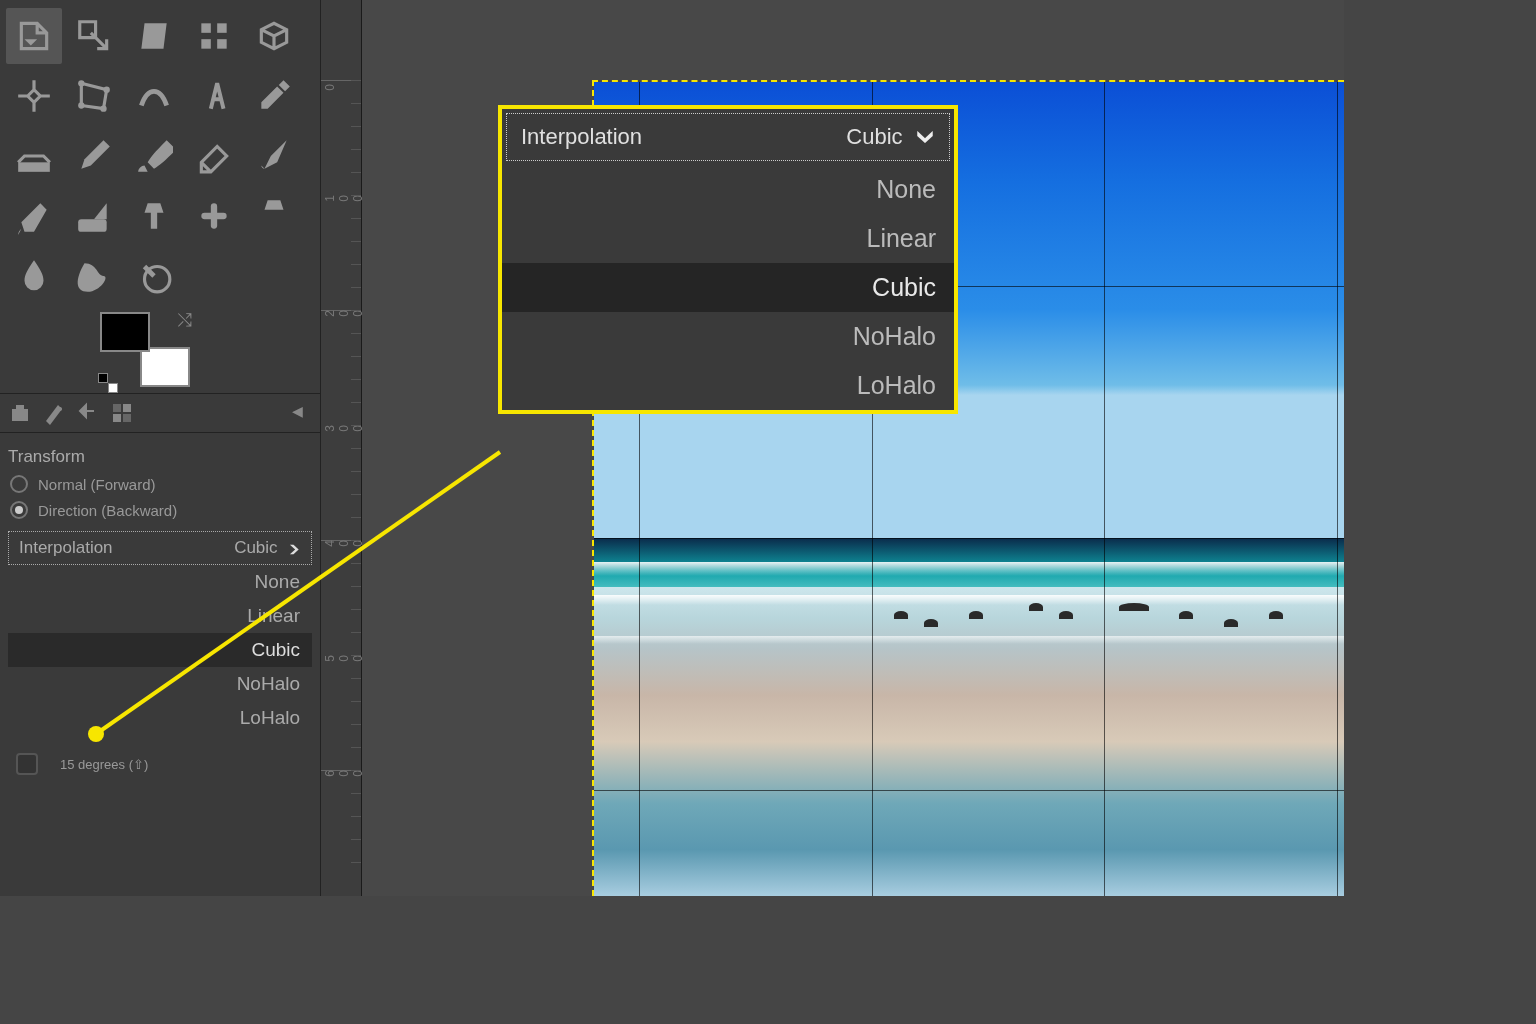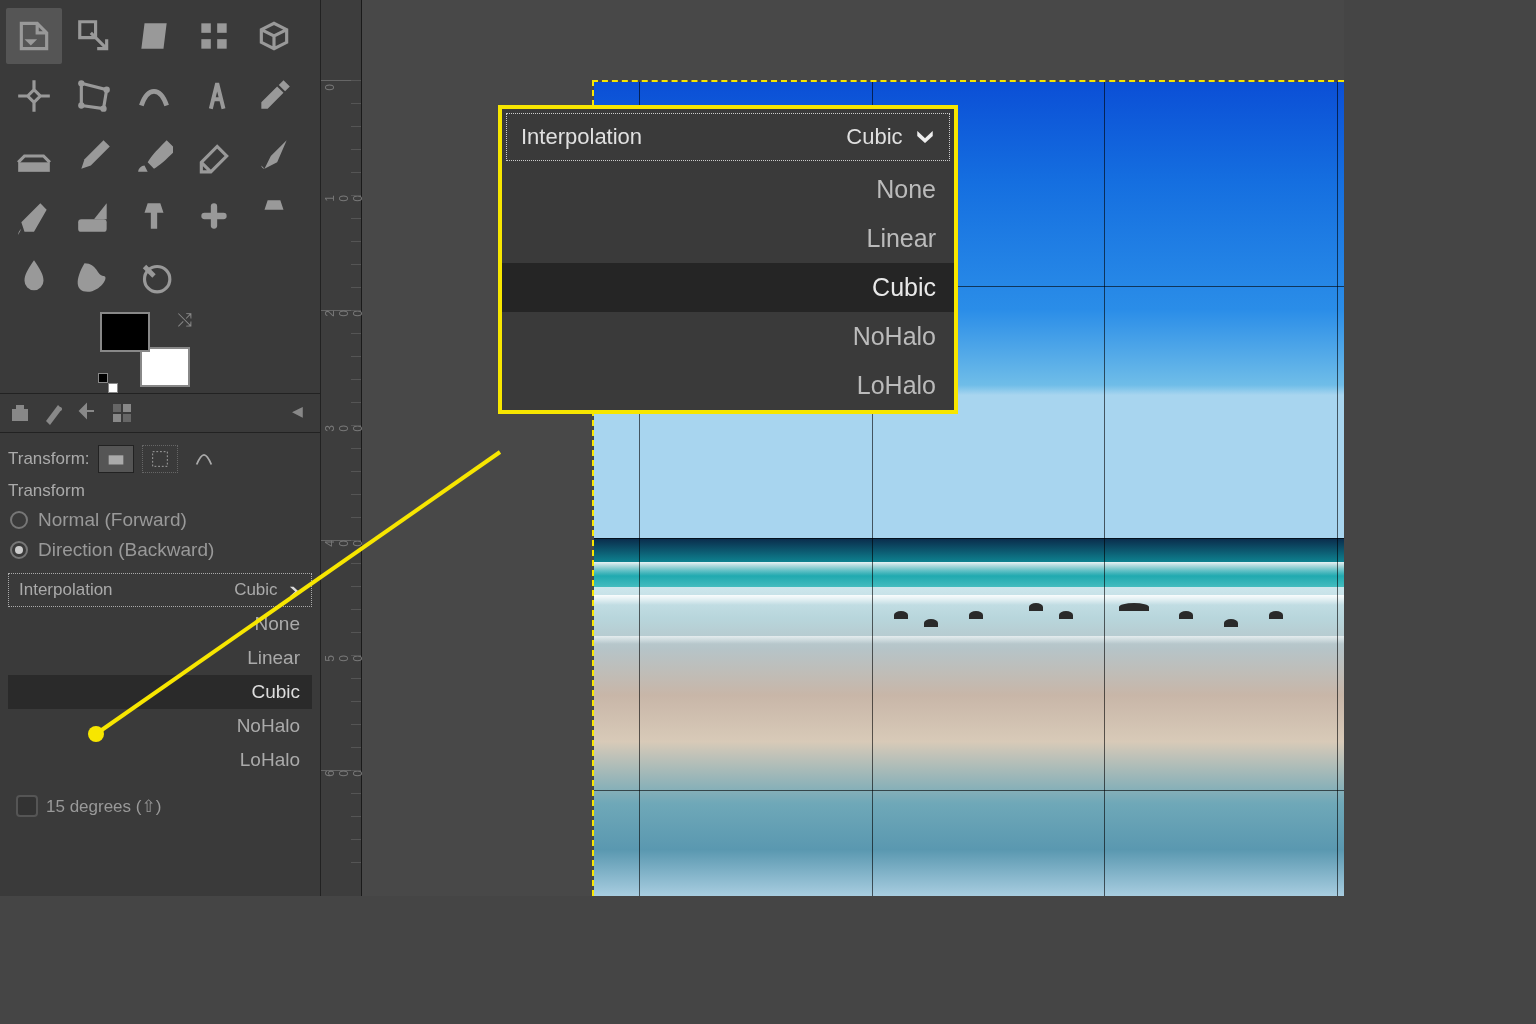--- a/index.html
+++ b/index.html
@@ -20,29 +20,29 @@
 .options-bar { display:flex; align-items:center; gap:10px; padding:4px 8px; border-top:1px solid #222; border-bottom:1px solid #222; height:40px; }
 .options-bar .icon { width:24px; height:24px; fill:#888; }
 .options-bar .arrow { margin-left:auto; width:20px; height:20px; color:#888; font-size:14px; }
 .options { padding:6px 8px; font-size:17px; }
 .opt-title { color:#bbb; font-weight:600; font-size:18px; margin-bottom:8px; }
 .opt-row { display:flex; align-items:center; gap:8px; margin:6px 0; }
 .opt-label { color:#aaa; font-size:17px; }
 .transform-btn { width:36px; height:28px; background:#555; border:1px solid #222; display:flex; align-items:center; justify-content:center; }
 .transform-btn.plain { background:transparent; border:1px dotted #666; }
 .section-label { color:#aaa; font-size:17px; margin:8px 0 4px; }
-.radio-row { display:flex; align-items:center; gap:10px; padding:4px 2px; font-size:19px; color:#999; cursor:pointer; }
+.radio-row { display:flex; align-items:center; gap:10px; padding:4px 2px; font-size:15px; color:#999; cursor:pointer; }
 .radio { width:18px; height:18px; border-radius:50%; border:2px solid #777; display:inline-block; position:relative; }
 .radio.checked::after { content:''; position:absolute; width:8px; height:8px; background:#ccc; border-radius:50%; top:3px; left:3px; }
 .interp-header { border:1px dotted #aaa; padding:6px 10px; display:flex; align-items:flex-start; justify-content:space-between; background:#3a3a3a; margin-top:8px; cursor:pointer; }
 .interp-header .chev { font-size:16px; color:#ddd; transform:scaleY(0.6); }
 .interp-list { background:#3a3a3a; }
 .interp-item { padding:6px 12px; font-size:19px; color:#aaa; cursor:pointer;text-align:right; }
 .interp-item.selected { background:#2a2a2a; color:#ddd; }
-.check-row { display:flex; align-items:center; gap:8px; padding:10px 8px; margin-top:8px; font-size:17px; color:#999; }
+.check-row { display:flex; align-items:center; gap:22px; padding:10px 8px; margin-top:8px; font-size:13px; color:#999; }
 .checkbox { width:22px; height:22px; border:2px solid #555; border-radius:4px; background:#333; }
 .ruler-v { position:absolute; left:320px; top:0; width:42px; height:896px; background:#3d3d3d; border-left:1px solid #222; border-right:1px solid #1a1a1a; }
 .ruler-v .tick-major { position:absolute; left:0; width:100%; height:1px; background:#666; }
 .ruler-v .tick-minor { position:absolute; right:0; width:10px; height:1px; background:#555; }
 .ruler-v .tick-label { position:absolute; left:2px; color:#777; font-size:12px; writing-mode:vertical-rl; transform:rotate(180deg); }
 .canvas-area { position:absolute; left:362px; top:0; right:0; bottom:0; background:#484848; }
 .imgbox { position:absolute; left:230px; top:80px; right:0; bottom:0; border:2px dashed #f7e600; border-right:none; border-bottom:none; overflow:hidden; }
 .beach { position:absolute; inset:0; }
 .sky { position:absolute; left:0; top:0; right:0; height:62%; background:linear-gradient(#0b4fd6 0%, #156fe0 20%, #2a8de8 45%, #6fbde8 60%, #a8d5ef 62%); }
 .sea { position:absolute; left:0; top:56%; right:0; height:10%; background:linear-gradient(#0a2a4a, #0fa0a8 40%, #5cc9c9 70%, #d8f0f0); }
@@ -222,38 +222,20 @@
     <svg class="icon" viewBox="0 0 24 24">
         <rect x="3" y="3" width="8" height="8" fill="#666"></rect>
         <rect x="13" y="3" width="8" height="8" fill="#888"></rect>
         <rect x="3" y="13" width="8" height="8" fill="#888"></rect>
         <rect x="13" y="13" width="8" height="8" fill="#666"></rect>
       </svg>
     <span class="arrow">◀</span>
   </div>
 
   <div class="options">
-    <div class="opt-row">
-      <span class="opt-label">Transform:</span>
-      <span class="transform-btn">
-          <svg viewBox="0 0 24 24">
-            <rect x="4" y="8" width="16" height="10" fill="#aaa"></rect>
-          </svg>
-        </span>
-      <span class="transform-btn plain">
-          <svg viewBox="0 0 24 24">
-            <rect x="4" y="4" width="16" height="16" fill="none" stroke="#aaa" stroke-dasharray="2 2"></rect>
-          </svg>
-        </span>
-      <span class="transform-btn plain" style="border:none">
-          <svg viewBox="0 0 24 24">
-            <path d="M4 18c6-14 10-14 16 0" fill="none" stroke="#aaa" stroke-width="2"></path>
-          </svg>
-        </span>
-    </div>
 
     <div class="section-label">Transform</div>
     <div class="radio-row">
       <span class="radio"></span>
       <span>Normal (Forward)</span>
     </div>
     <div class="radio-row">
       <span class="radio checked"></span>
       <span>Direction (Backward)</span>
     </div>

